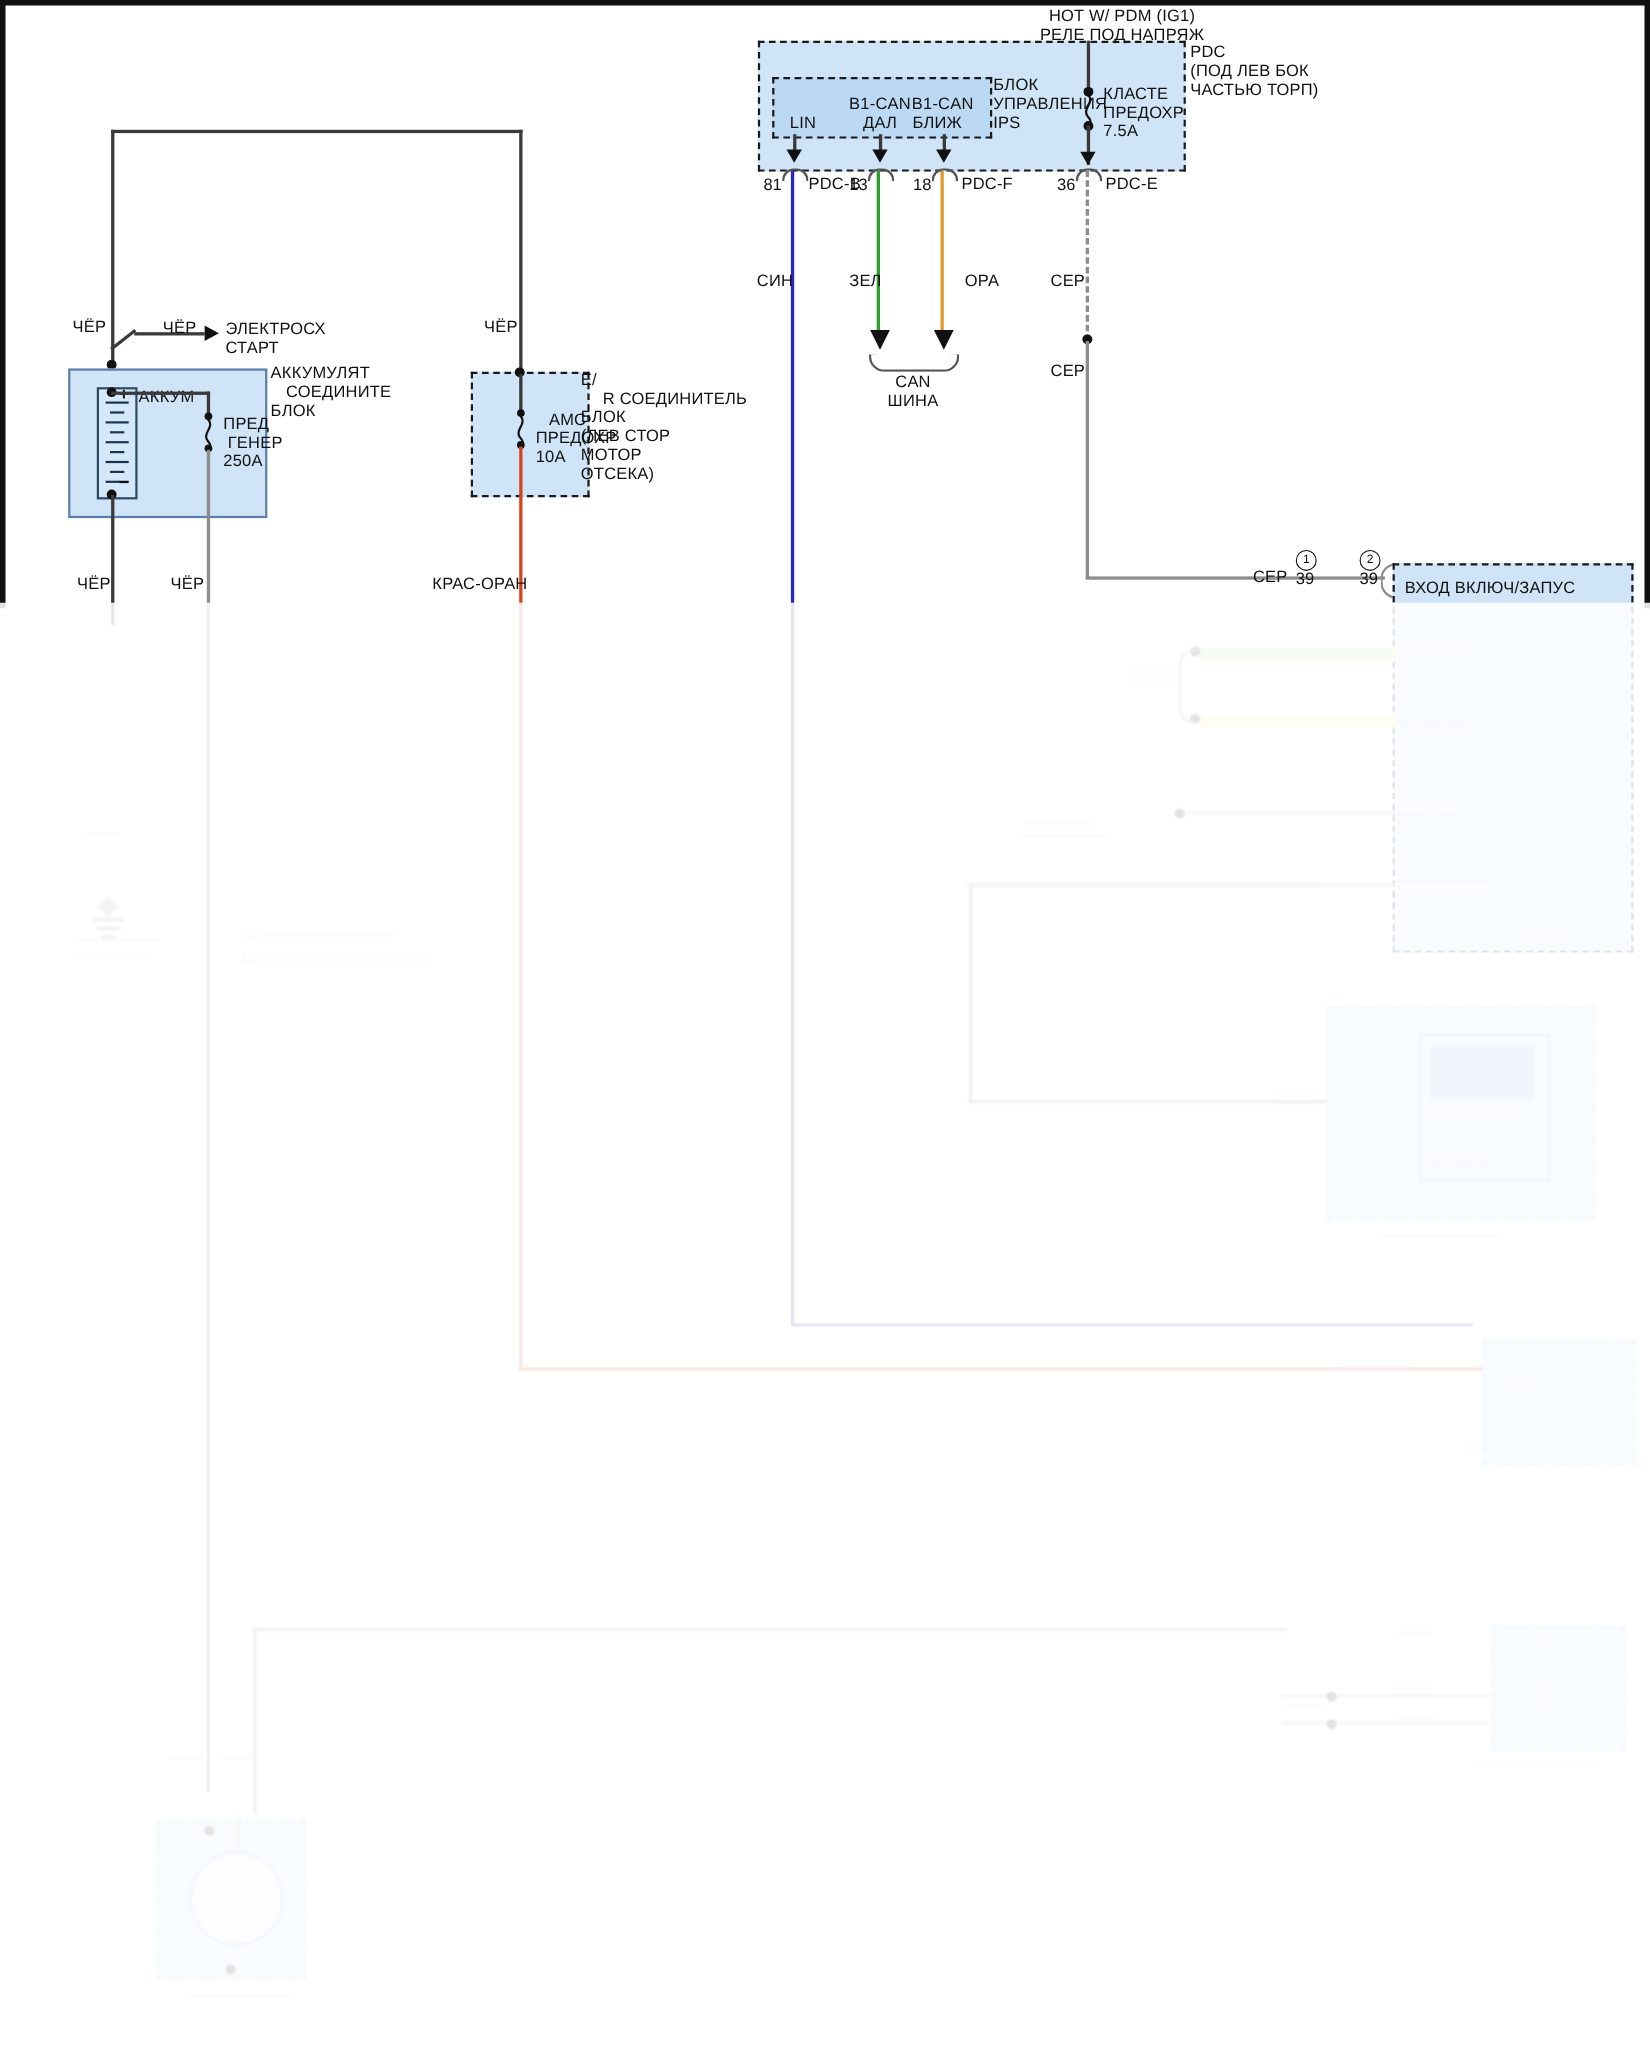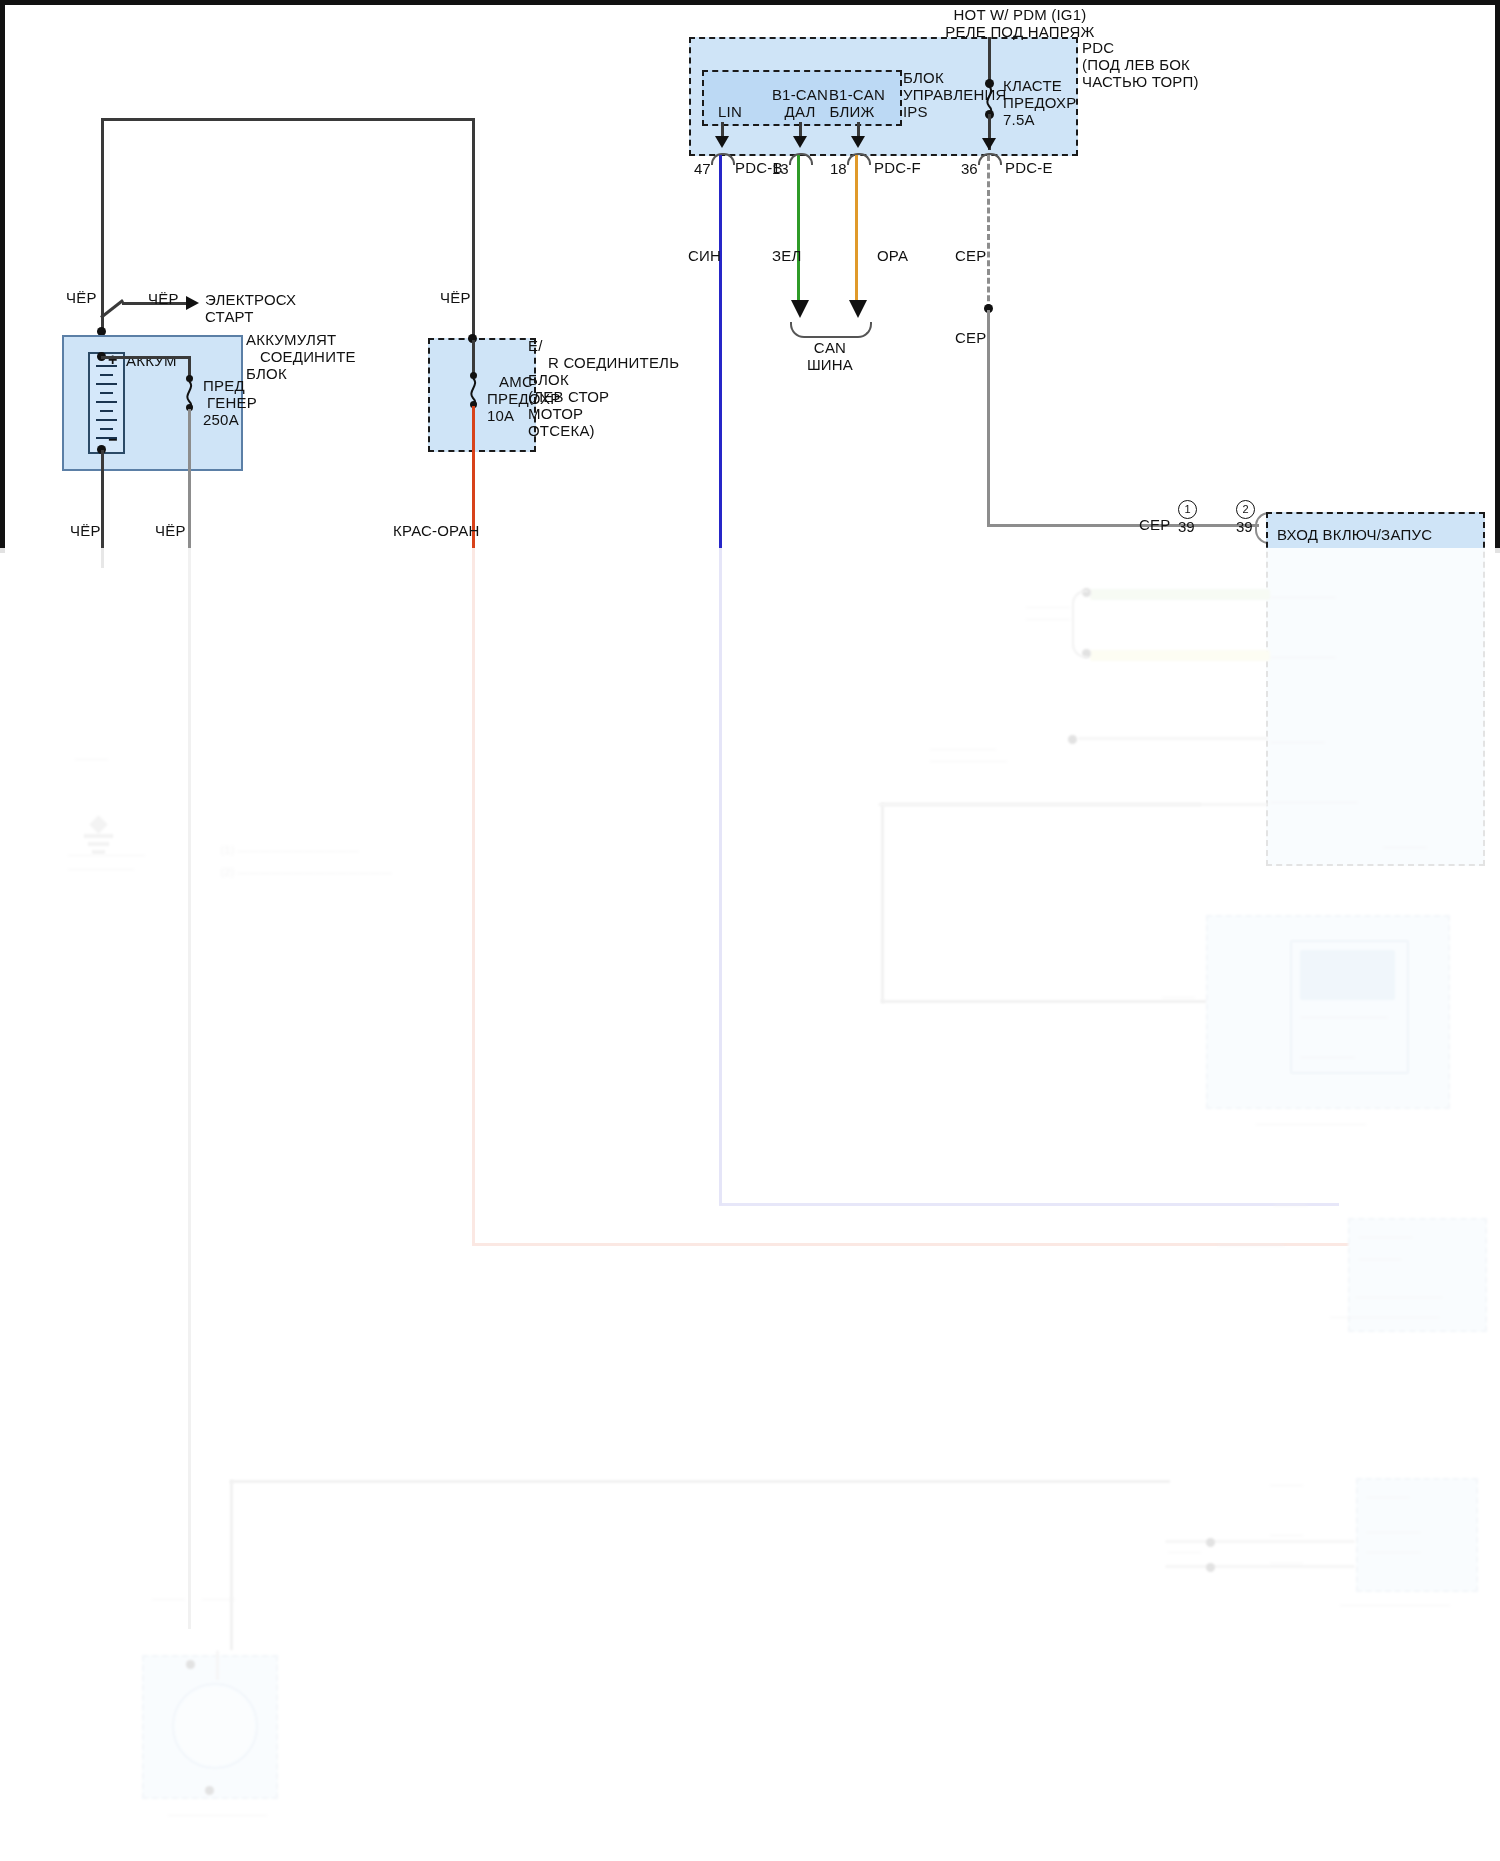--- a/index.html
+++ b/index.html
@@ -112,21 +112,21 @@
 
   <div class="wire w-v" style="left:799px;top:122px;height:18px;"></div>
   <div class="arrow-dn" style="left:793px;top:136px;"></div>
 
   <div class="wire w-v" style="left:857px;top:122px;height:18px;"></div>
   <div class="arrow-dn" style="left:851px;top:136px;"></div>
 
   <div class="arrow-dn" style="left:982px;top:138px;"></div>
 
   <div class="cup-up" style="left:711px;top:153px;"></div>
-  <div class="pinnum" style="left:694px;top:160px;">47</div>
+  <div class="pinnum" style="left:694px;top:160px;">81</div>
   <div class="lbl" style="left:735px;top:160px;">PDC-B</div>
 
   <div class="cup-up" style="left:789px;top:153px;"></div>
   <div class="pinnum" style="left:772px;top:160px;">13</div>
 
   <div class="cup-up" style="left:847px;top:153px;"></div>
   <div class="pinnum" style="left:830px;top:160px;">18</div>
   <div class="lbl" style="left:874px;top:160px;">PDC-F</div>
 
   <div class="cup-up" style="left:978px;top:153px;"></div>

